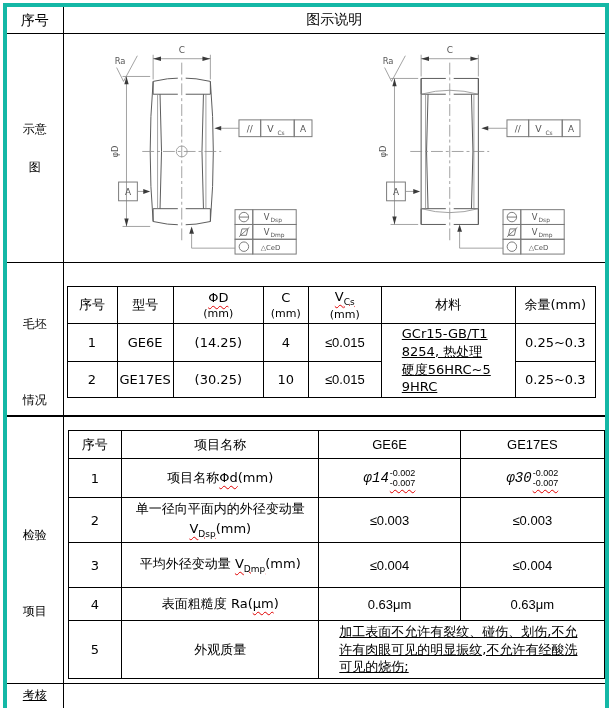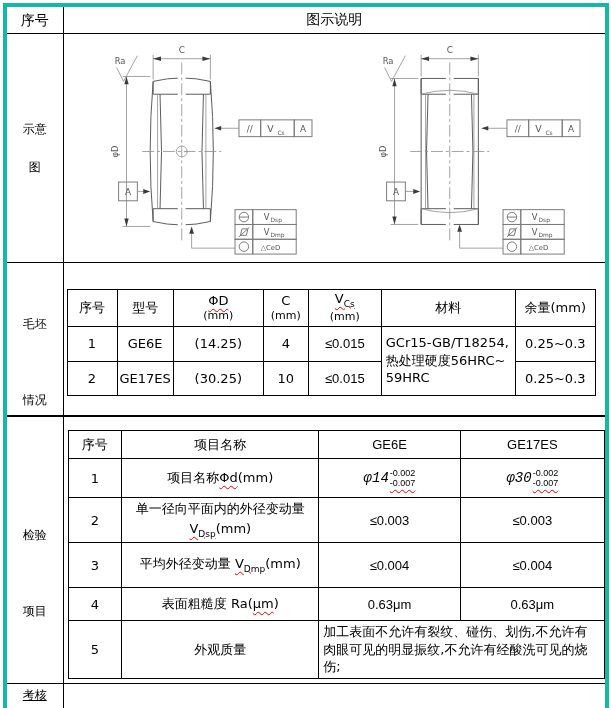--- a/index.html
+++ b/index.html
@@ -18,21 +18,21 @@
   .label-cell.sp-sm div{line-height:21px;text-decoration:underline;}
   .title-cell{text-align:center;font-size:14px;height:26px;border-radius:10px;}
   .diagram-cell{height:228px;vertical-align:middle;}
   .diagrams{display:flex;justify-content:center;align-items:center;gap:6px;}
   .content-cell{vertical-align:top;}
   table.nested{border-collapse:collapse;}
   table.nested td{border:1px solid #000;padding:0 2px;text-align:center;vertical-align:middle;font-size:13px;}
   table.nested .hline{display:block;line-height:1.25;}
   .nestA{margin:6px 0 0 3px;}
   .nestB{margin:9px 0 0 4px;}
-  .left-text{text-align:left !important;padding:1px 4px !important;line-height:1.35;word-break:break-all;}
+  .left-text{text-align:left !important;padding:1px 20px !important;line-height:1.35;word-break:break-all;text-decoration:underline;}
   .sans{font-family:"Liberation Sans","DejaVu Sans",sans-serif;}
   .v14{font-size:14px;}
   .wavy{text-decoration:underline;text-decoration-style:wavy;text-decoration-color:#e00000;text-decoration-thickness:1px;text-underline-offset:3px;}
   sub{font-size:9px;}
   .tolstack{display:inline-flex;flex-direction:column;vertical-align:middle;
     font-size:9px;line-height:1.15;text-align:left;margin-left:1px;}
   .tolbase{font-size:14px;font-style:italic;font-family:Liberation Mono, monospace;}
   svg text{fill:#555;font-family:"DejaVu Sans","Liberation Sans",sans-serif;}
   svg .ln{stroke:#5a5a5a;stroke-width:1;fill:none;}
   svg .thin{stroke:#8a8a8a;stroke-width:0.8;fill:none;}

